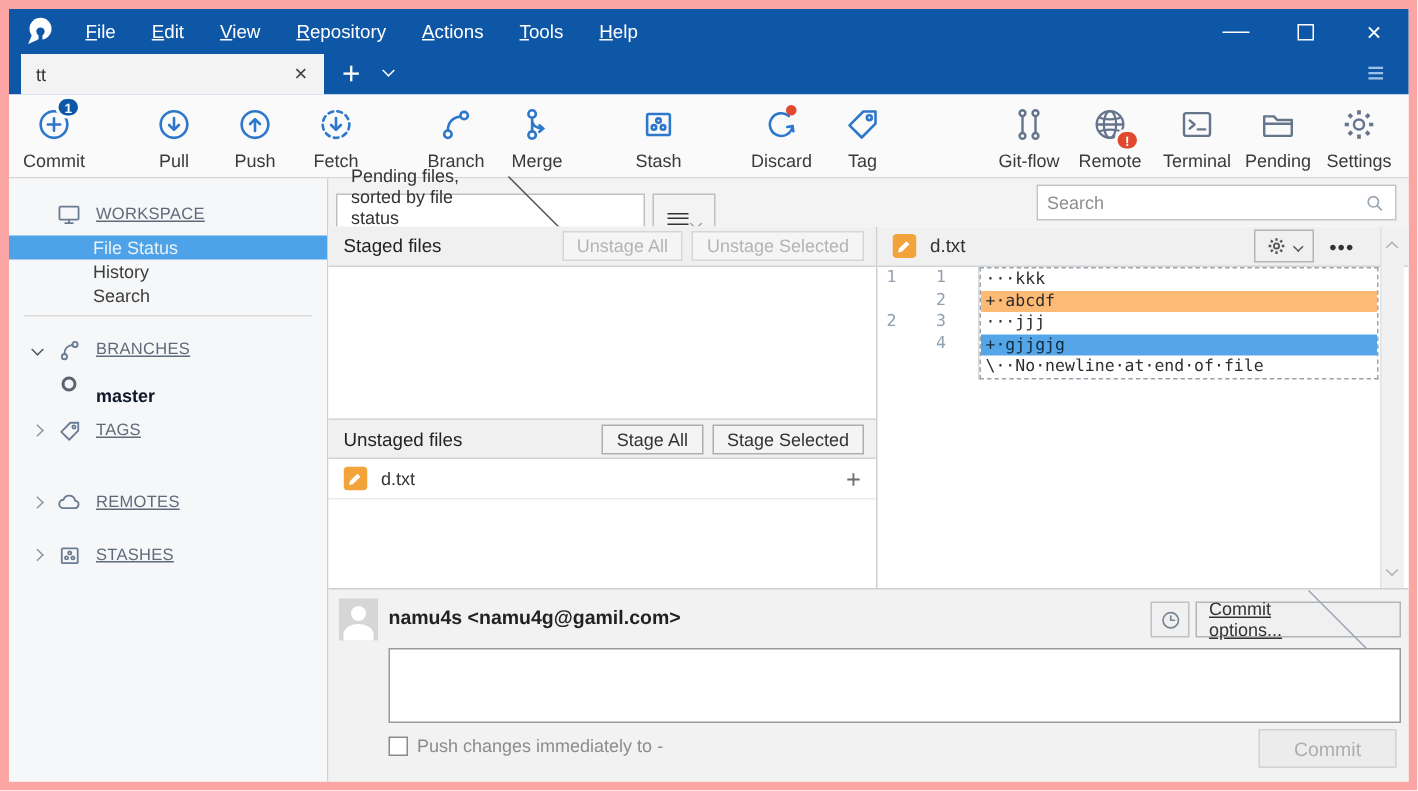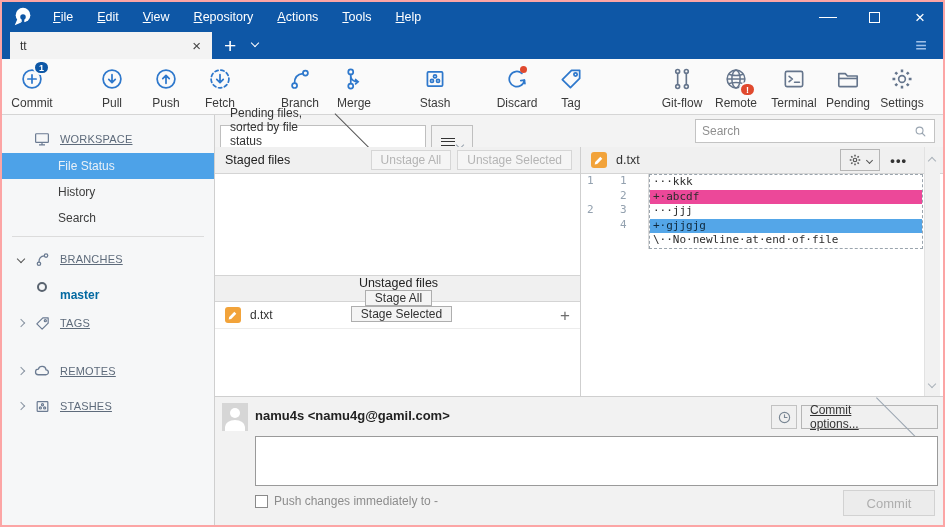--- a/index.html
+++ b/index.html
@@ -1,18 +1,18 @@
 <!DOCTYPE html>
 <html><head>
 <meta charset="utf-8">
 <style>
   * { margin:0; padding:0; box-sizing:border-box; }
   html,body { width:945px; height:527px; overflow:hidden; background:#fff;
     font-family:"Liberation Sans", sans-serif; font-size:12px; color:#333; }
-  .window { position:relative; width:945px; height:527px; border:2px solid #fca5a5; background:#fff; }
+  .window { position:relative; width:945px; height:527px; border:6px solid #fca5a5; background:#fff; }
 
   
   .titlebar { position:absolute; left:0; top:0; right:0; height:30px; background:#0e57a6; display:flex; align-items:center; }
   .logo { width:22px; height:22px; margin:0 9px 0 10px; }
   .menu { display:flex; align-items:center; gap:4px; }
   .menu-item { color:#fff; padding:4px 10px; font-size:12.5px; cursor:default; }
   .menu-item u { text-decoration:underline; }
   .win-controls { margin-left:auto; display:flex; align-items:center; height:100%; }
   .win-btn { width:46px; height:100%; display:flex; align-items:center; justify-content:center; color:#fff; font-size:13px; }
   .wc-min { width:18px; height:0; border-top:1.5px solid #fff; }
@@ -39,50 +39,50 @@
   .ticon { position:relative; width:30px; height:30px; display:flex; align-items:center; justify-content:center; }
   .tlabel { margin-top:2px; font-size:12px; color:#3a3a3a; white-space:nowrap; }
   .badge { position:absolute; min-width:17px; height:15px; border-radius:8px; background:#0d57a6; color:#fff;
     font-size:9px; font-weight:bold; display:flex; align-items:center; justify-content:center; border:2px solid #fafafa; }
   .badge.b-count { top:-4px; right:-3px; }
   .badge.b-alert { bottom:-3px; right:-5px; background:#e0492e; }
   .reddot { position:absolute; top:2px; right:5px; width:7px; height:7px; border-radius:50%; background:#e0492e; }
 
   
   .sidebar { position:absolute; left:0; top:113px; width:213px; bottom:0; background:#f6f7f8; border-right:1px solid #cfcfcf; padding-top:10px; }
-  .srow { display:flex; align-items:center; height:26px; color:#3d3d3d; }
+  .srow { display:flex; align-items:center; height:16px; color:#3d3d3d; }
   .srow .s-ic { width:20px; display:flex; justify-content:center; margin-right:8px; }
   .sec-head { height:28px; color:#5e6b7b; }
   .sec-head .s-label { font-size:11px; letter-spacing:.2px;text-decoration:underline; }
   .s-chev { width:22px; display:flex; justify-content:center; align-items:center; margin-left:8px; }
   .no-chev { margin-left:30px; }
   .sub { padding-left:56px; }
   .sub.sel { background:#4da2e8; color:#e9f1f8; }
   .s-divider { border-top:1px solid #dcdcdc; margin:5px 10px 7px 10px; }
   .sec-h30 { height:30px; }
   .master-ic { width:20px; display:flex; justify-content:center; margin:0 8px 0 30px; }
-  .b-master { font-weight:bold; color:#0369a1;margin-top:16px; }
+  .b-master { font-weight:bold; color:#0f172a;margin-top:16px; }
 
   
   .filterbar { position:absolute; left:213px; top:113px; right:0; height:32px; background:#f3f3f3; display:flex; align-items:center; }
   .dd { height:24px; background:#fff; border:1px solid #bfbfbf; display:flex; align-items:flex-end; padding:0 9px; color:#333;margin-top:12px; }
   .dd-pending { margin-left:5px; width:206px; }
   .dd-pending span { flex:1; }
   .dd-view { margin-left:5px; width:42px; background:#f3f3f3; justify-content:space-between; }
   .lines-ic { width:14px; display:block; }
   .lines-ic i { display:block; height:0; border-top:1.7px solid #333; margin:2.5px 0; }
   .searchbox { margin-left:auto; margin-right:8px; width:240px; height:24px; background:#fff; border:1px solid #c3c3c3; display:flex; align-items:center; padding:0 6px; }
   .searchbox input { flex:1; border:none; outline:none; font-family:inherit; font-size:12px; color:#333; }
   .searchbox input::placeholder { color:#8f8f8f; }
 
   
   .pane-left { position:absolute; left:213px; top:145px; width:365px; bottom:129px; background:#fff; }
   .pane-right { position:absolute; left:578px; top:145px; right:0; bottom:129px; background:#fff; border-left:1px solid #cfcfcf; }
   .sec-bar { height:27px; background:#f0f0f0; border-bottom:1px solid #d4d4d4; display:flex; align-items:center; padding:0 8px 0 10px; }
-  .sec-bar.with-top { border-top:1px solid #d4d4d4;flex-direction:column; }
+  .sec-bar.with-top { border-top:1px solid #d4d4d4; }
   .sec-title { font-weight:normal; font-size:12.5px; color:#222; flex:1; }
   .btn { height:20px; background:#f4f4f4; border:1px solid #aeaeae; color:#333; font-size:12px; padding:0 9px;
     display:inline-flex; align-items:center; font-family:inherit; }
   .btn + .btn { margin-left:6px; }
   .btn.disabled { color:#b4b4b4; border-color:#d6d6d6; background:#f5f5f5; }
   .staged-empty { height:101px; background:#fff; }
   .file-row { height:27px; display:flex; align-items:center; padding:0 10px; border-bottom:1px solid #ececec; }
   .file-row .fname { flex:1; margin-left:9px; }
   .plus-btn { color:#6e6e6e; font-size:17px; line-height:1; font-weight:300; }
 
@@ -93,21 +93,21 @@
   .ellipsis-btn { margin:0 10px 0 10px; color:#333; font-weight:bold; letter-spacing:1px; font-size:13px; }
   .hunkbar { height:25px; background:#fbfbfb; display:flex; align-items:center; padding:0 20px 0 70px; }
   .hunk-title { color:#6a7580; flex:1; }
   .diff-area { position:relative; display:flex; padding-right:20px; }
   .gutter { width:68px; border-right:1px solid #d9d9d9; }
   .gutter .drow { display:flex; }
   .ln { width:33px; padding-left:6px; color:#93a1af; font-family:"DejaVu Sans Mono", monospace; font-size:11px; }
   .code-wrap { flex:1; border:1px dashed #9aa4ad; margin-top:0; }
   .drow { height:14.6px; line-height:14.6px; }
   .code-line { font-family:"DejaVu Sans Mono", monospace; font-size:11px; color:#2d2d2d; padding-left:3px; white-space:pre; }
-  .code-line.added { background:#ec4899; }
+  .code-line.added { background:#fdba74; }
   .code-line.selected { background:#54a6e8; color:#102a3e; }
   .vscroll { position:absolute; top:0; bottom:0; right:3px; width:16px; background:#f1f1f1; border-left:1px solid #e2e2e2; }
   .vscroll .sa { position:absolute; left:4px; }
   .vscroll .sa.top { top:6px; } .vscroll .sa.bot { bottom:6px; }
 
   
   .commit-panel { position:absolute; left:213px; right:0; bottom:0; height:129px; background:#f2f2f2; border-top:1px solid #cfcfcf; }
   .avatar { position:absolute; left:7px; top:6px; width:26px; height:28px; background:#d6d6d6; overflow:hidden; }
   .avatar .head { position:absolute; left:8px; top:5px; width:10px; height:10px; border-radius:50%; background:#fff; }
   .avatar .body { position:absolute; left:3px; top:17px; width:20px; height:14px; border-radius:50% 50% 0 0; background:#fff; }

